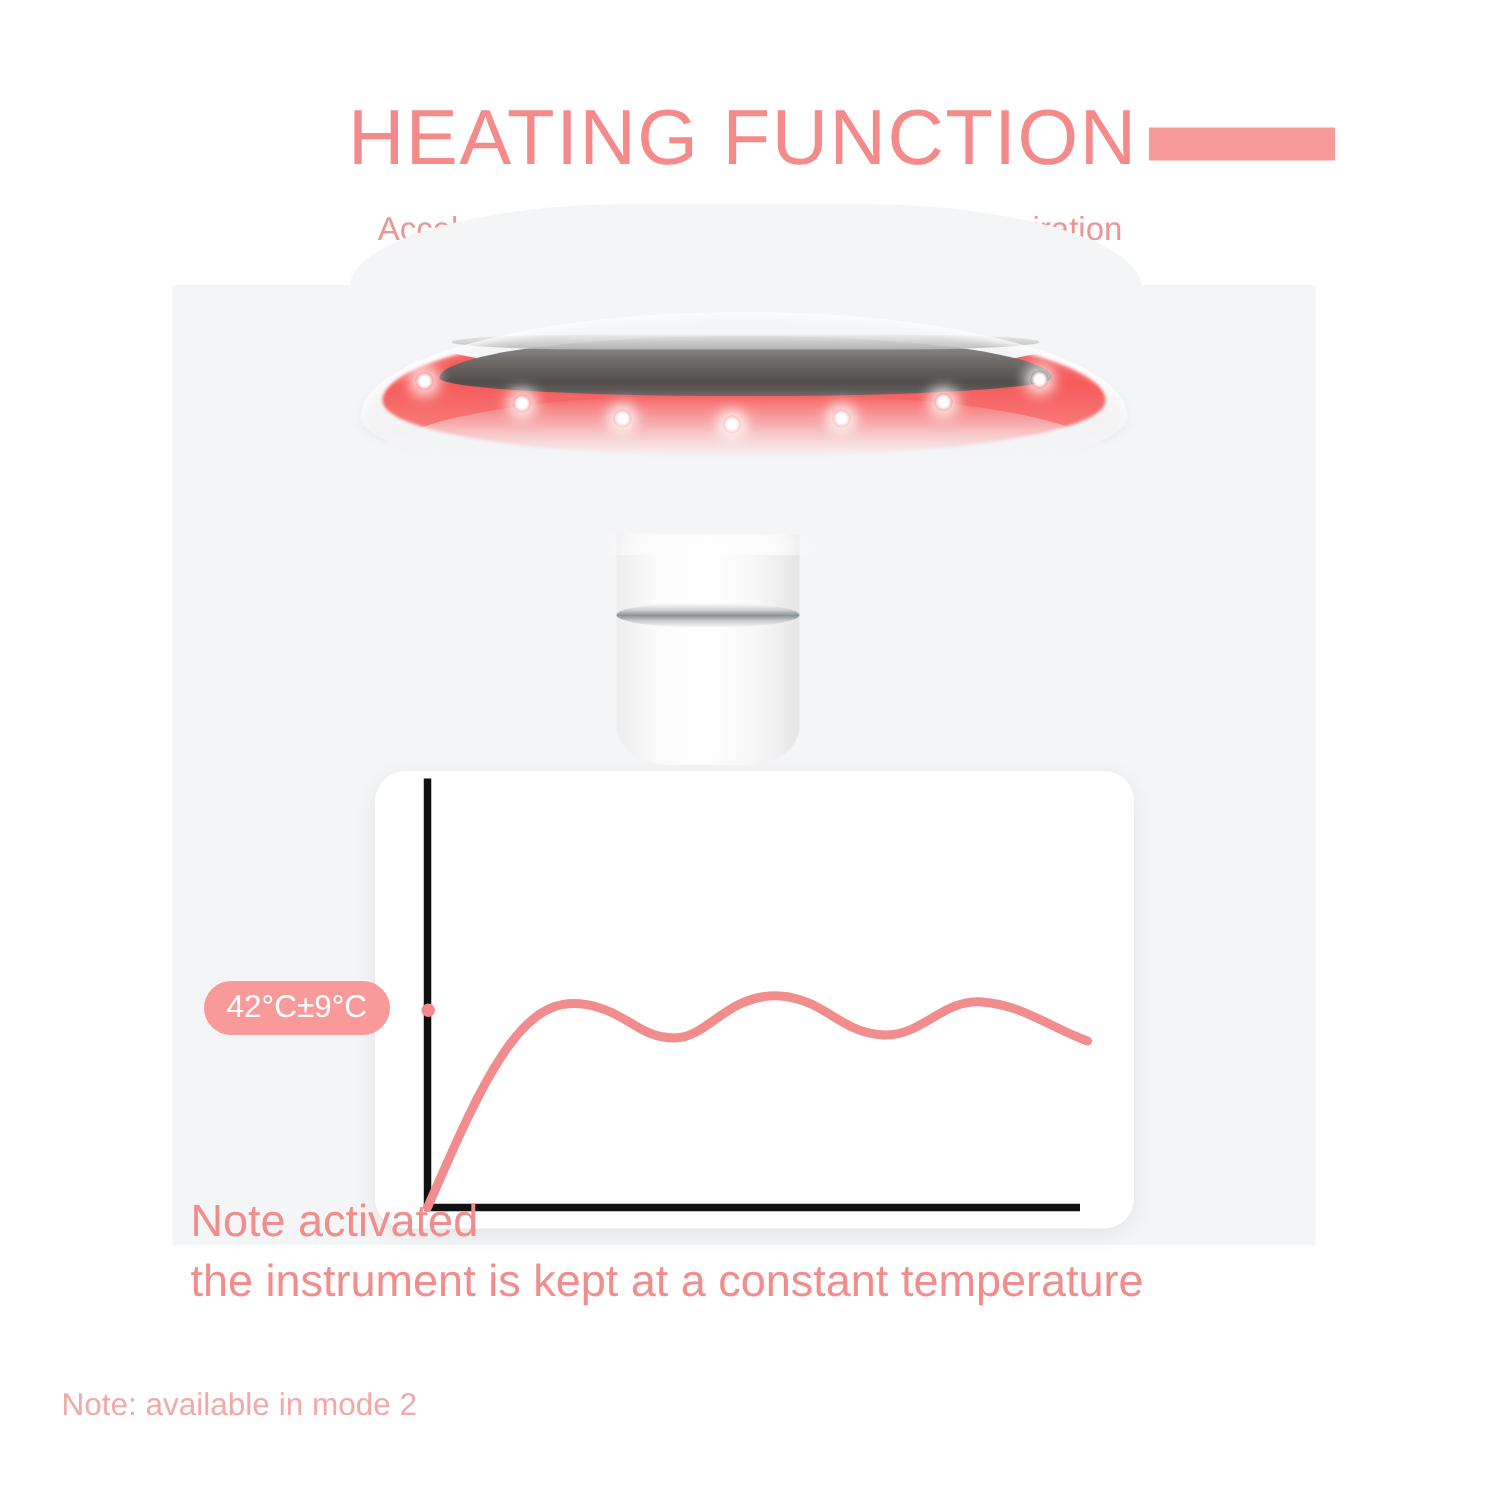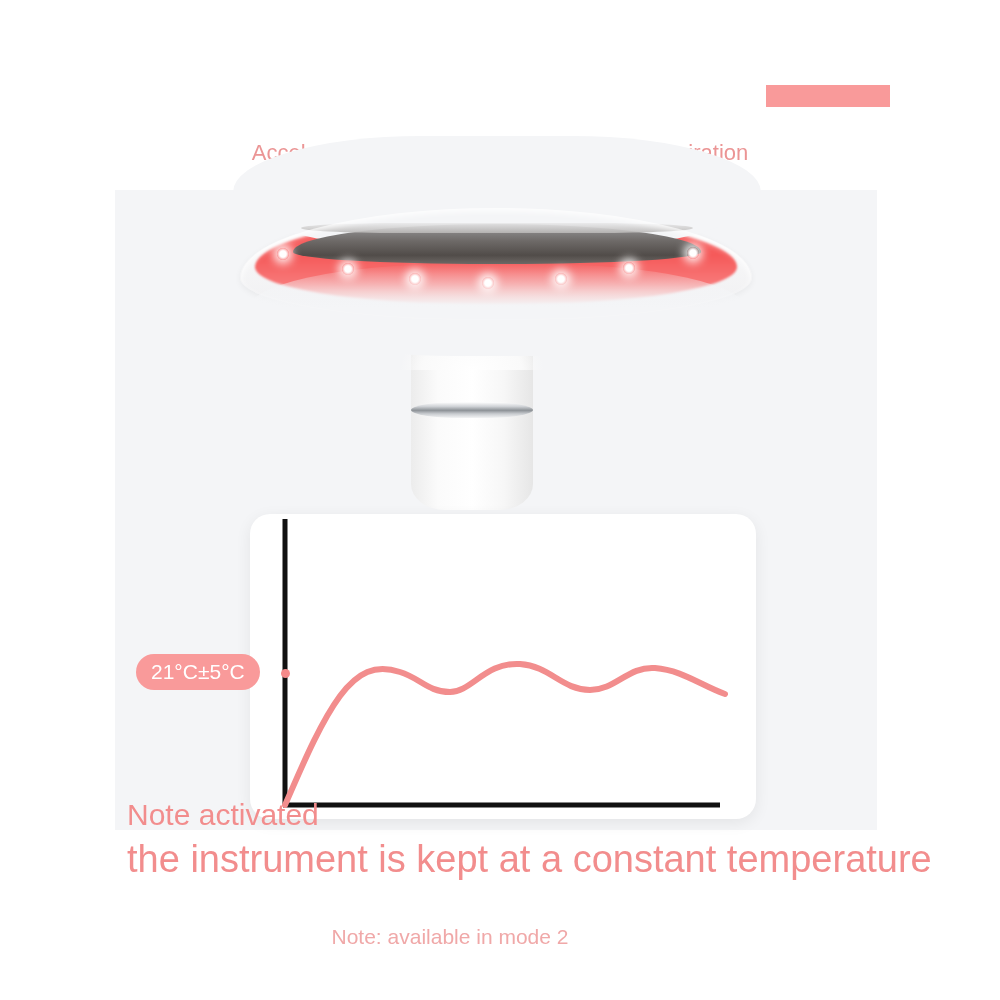--- a/index.html
+++ b/index.html
@@ -120,32 +120,33 @@
     border-radius:50%;background:#f58a8a;
   }
 
   
   .cap1{
     position:absolute;left:127px;top:798px;
     font-size:30px;color:#f28d8d;white-space:nowrap;
   }
   .cap2{
     position:absolute;left:127px;top:838px;
-    font-size:38px;color:#f28d8d;white-space:nowrap;
+    font-size:30px;color:#f28d8d;white-space:nowrap;
   }
   .note{
     position:absolute;left:0;top:925px;width:900px;
-    text-align:center;font-size:21px;color:#f0a8a8;
+    text-align:left;font-size:21px;color:#f0a8a8;padding-left:41px;
   }
 </style>
 </head>
 <body>
 
 <div id="stage">
 
+  <div class="title">HEATING FUNCTION</div>
   <div class="title-bar"></div>
 
   <div class="subtitle">
     <div>Accelerate blood circulation and cellular respiration</div>
     <div>promote the effect of skin care products</div>
   </div>
 
   <div class="photo-panel"></div>
 
   <div class="device">
@@ -173,20 +174,20 @@
   <div class="chart-card"></div>
   <svg class="chart-svg" viewBox="0 0 506 305">
     <line x1="35" y1="5" x2="35" y2="291" stroke="#111111" stroke-width="5"></line>
     <line x1="33" y1="291" x2="470" y2="291" stroke="#111111" stroke-width="5"></line>
     <path d="M35,291 C48,262 68,212 90,182 C108,158 125,150 150,158
              C170,164 178,178 200,178 C222,178 235,148 270,150
              C300,152 312,176 340,176 C366,176 378,152 405,154
              C432,156 452,172 475,180" fill="none" stroke="#f28d8d" stroke-width="6" stroke-linecap="round"></path>
   </svg>
 
-  <div class="temp-badge">21°C±5°C</div>
+  <div class="temp-badge">42°C±9°C</div>
   <div class="axis-dot"></div>
 
   <div class="cap1">Note activated</div>
   <div class="cap2">the instrument is kept at a constant temperature</div>
   <div class="note">Note: available in mode 2</div>
 
 </div>
 
 </body></html>

